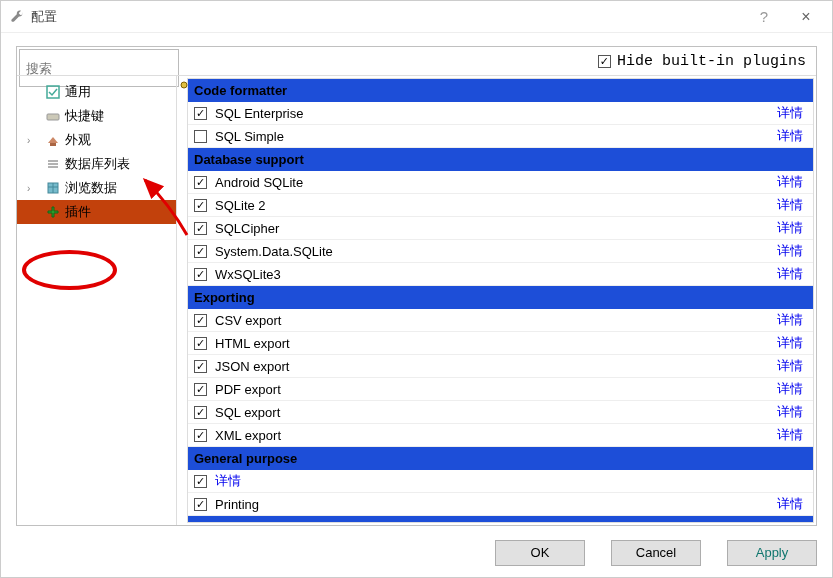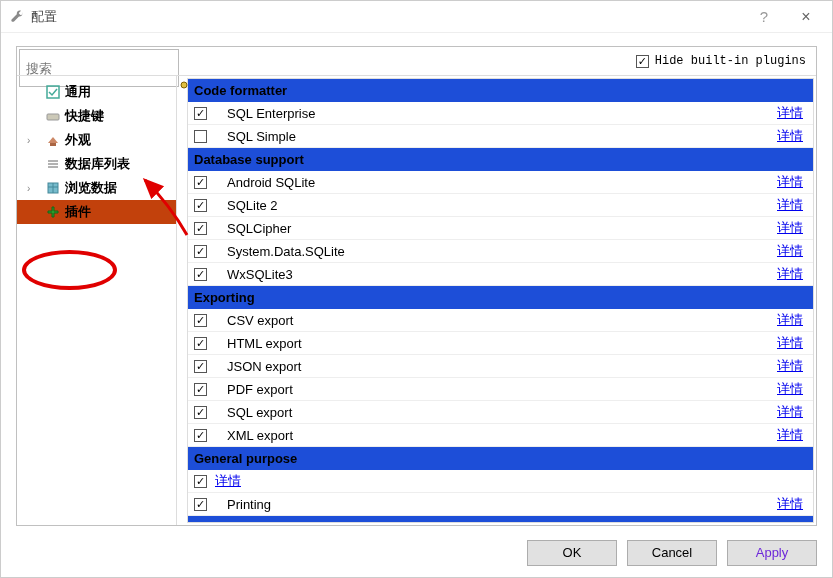--- a/index.html
+++ b/index.html
@@ -7,46 +7,46 @@
     .titlebar { height: 32px; display: flex; align-items: center; background: #fff; border-bottom: 1px solid #eee; padding: 0 4px; }
     .titlebar .wrench-icon { width: 16px; height: 16px; margin: 0 6px 0 4px; display: flex; align-items: center; justify-content: center; }
     .titlebar-title { flex: 1; color: #444; }
     .titlebar-help { width: 40px; text-align: center; color: #999; font-size: 15px; }
     .titlebar-close { width: 44px; text-align: center; color: #666; font-size: 16px; }
     .content { position: absolute; left: 16px; right: 16px; top: 46px; bottom: 52px; border: 1px solid #c0c0c0; display: flex; flex-direction: column; background: #fff; }
     .toolbar-row { height: 28px; display: flex; align-items: stretch; }
     .search-input { width: 160px; border: 1px solid #bbb; margin: 2px 0 2px 2px; padding: 18px 6px; color: #888; background: #fff; }
     .toolbar-right { flex: 1; display: flex; align-items: center; justify-content: flex-end; padding-right: 10px; }
     .chk { width: 13px; height: 13px; border: 1px solid #555; display: inline-flex; align-items: center; justify-content: center; margin-right: 6px; background: #fff; font-size: 11px; line-height: 1; color: #000; }
-    .hide-label { font-family: "Courier New", monospace; font-size: 12px; color: #000; }
+    .hide-label { font-family: "Courier New", monospace; font-size: 15px; color: #000; }
     .main-split { flex: 1; display: flex; overflow: hidden; border-top: 1px solid #ddd; }
     .sidebar { width: 160px; border-right: 1px solid #ddd; padding-top: 4px; }
     .tree-item { display: flex; align-items: center; height: 24px; padding-left: 10px; }
     .expander { width: 12px; display: inline-block; color: #888; font-size: 10px; }
     .tree-icon { width: 16px; height: 16px; display: inline-flex; align-items: center; justify-content: center; margin-right: 4px; }
-    .tree-label { color: #000; font-weight: bold; }
+    .tree-label { color: #000; }
     .tree-item.sel { background: #c2410c; text-align: center; }
     .tree-item .indent0 { margin-left: 6px; }
 
     .plugin-wrap { flex: 1; position: relative; display: flex; }
     .pin { position: absolute; top: 2px; left: 2px; width: 10px; height: 10px; z-index: 5; }
     .plugin-list { flex: 1; border: 1px solid #ddd; margin: 2px 2px 2px 10px; overflow-y: scroll; overflow-x: hidden; }
     .plugin-list::-webkit-scrollbar { width: 16px; }
     .plugin-list::-webkit-scrollbar-track { background: #f0f0f0; }
     .plugin-list::-webkit-scrollbar-thumb { background: #c8c8c8; border: 1px solid #b0b0b0; }
     .group-header { font-weight: bold; padding: 4px 6px; color: #000; background: #1d4ed8; }
     .plugin-row { display: flex; align-items: center; height: 23px; padding: 0 10px 0 6px; border-bottom: 1px solid #eee; }
     .plugin-row:nth-child(even) { }
     .plugin-row .chk { margin-right: 8px; flex: none; }
-    .plugin-name { flex: 1; color: #000; margin-left: 12px; }
-    .detail-link { color: #0000ee; text-decoration: underline; cursor: pointer; }
-
-    .button-row { position: absolute; right: 16px; bottom: 12px; display: flex; gap: 10px; }
+    .plugin-name { flex: 1; color: #000; }
+    .detail-link { color: #0000ee; cursor: pointer; }
+
+    .button-row { position: absolute; right: 16px; bottom: 12px; display: flex; gap: 26px; }
     .btn { width: 90px; height: 26px; border: 1px solid #adadad; background: #e1e1e1; color: #000; text-align: center; line-height: 24px; font-size: 13px; }
-    .btn.disabled { color: #6d28d9; }
+    .btn.disabled { color: #0f766e; }
     .ellipse-ann { position: absolute; left: 22px; top: 250px; width: 95px; height: 40px; border: 4px solid #e00000; border-radius: 50%; pointer-events: none; z-index: 20; }
     .arrow-ann { position: absolute; left: 125px; top: 175px; width: 70px; height: 70px; pointer-events: none; z-index: 20; }
   </style>
 </head>
 <body>
 
 <div class="titlebar">
   <span class="wrench-icon">
     <svg width="16" height="16" viewBox="0 0 16 16">
         <path d="M13.5 3.2c.2.6.3 1.2.1 1.9-.4 1.6-2 2.6-3.6 2.3l-5 5c-.6.6-1.6.6-2.2 0s-.6-1.6 0-2.2l5-5C7.5 3.6 8.5 2 10.1 1.6c.7-.2 1.3-.1 1.9.1l-2 2c-.2.2-.2.6 0 .8l1.4 1.4c.2.2.6.2.8 0l1.3-.7z" fill="#8a8a8a"></path>

